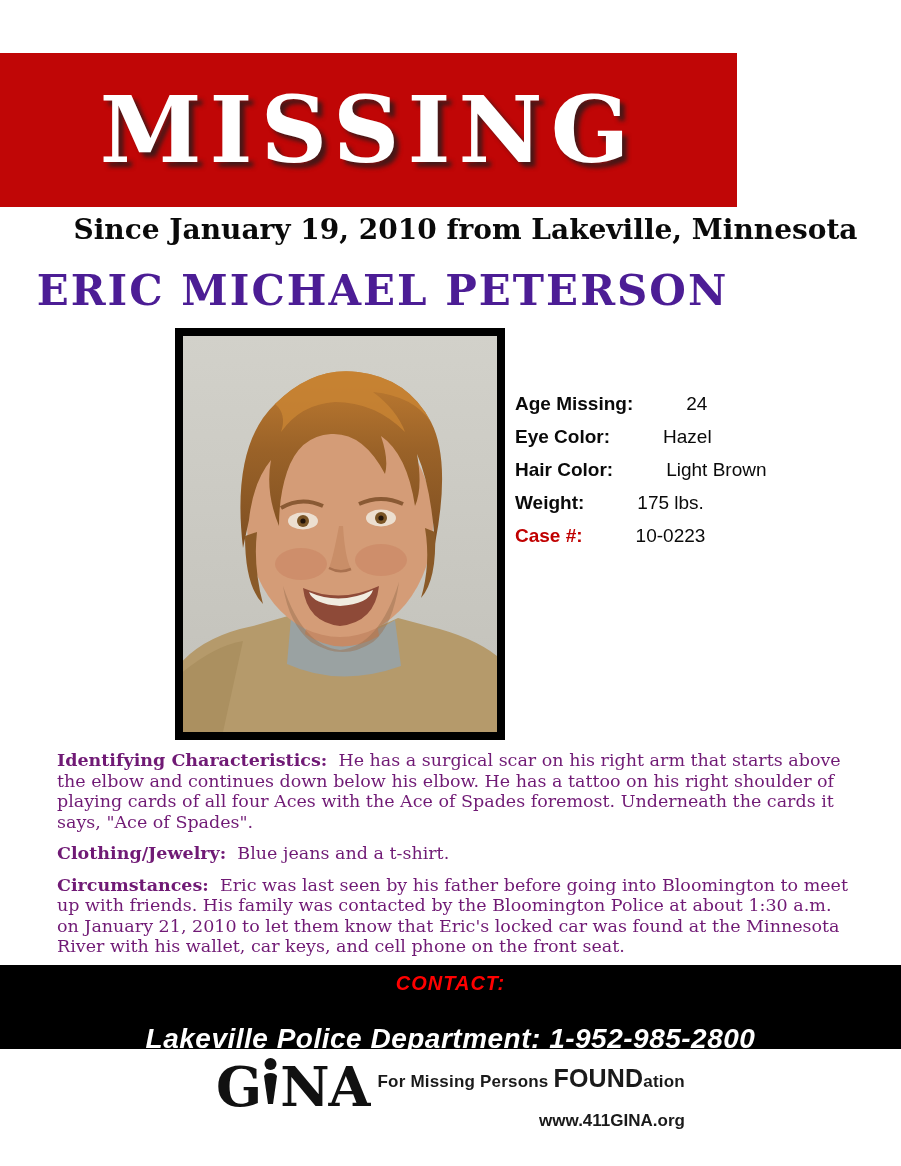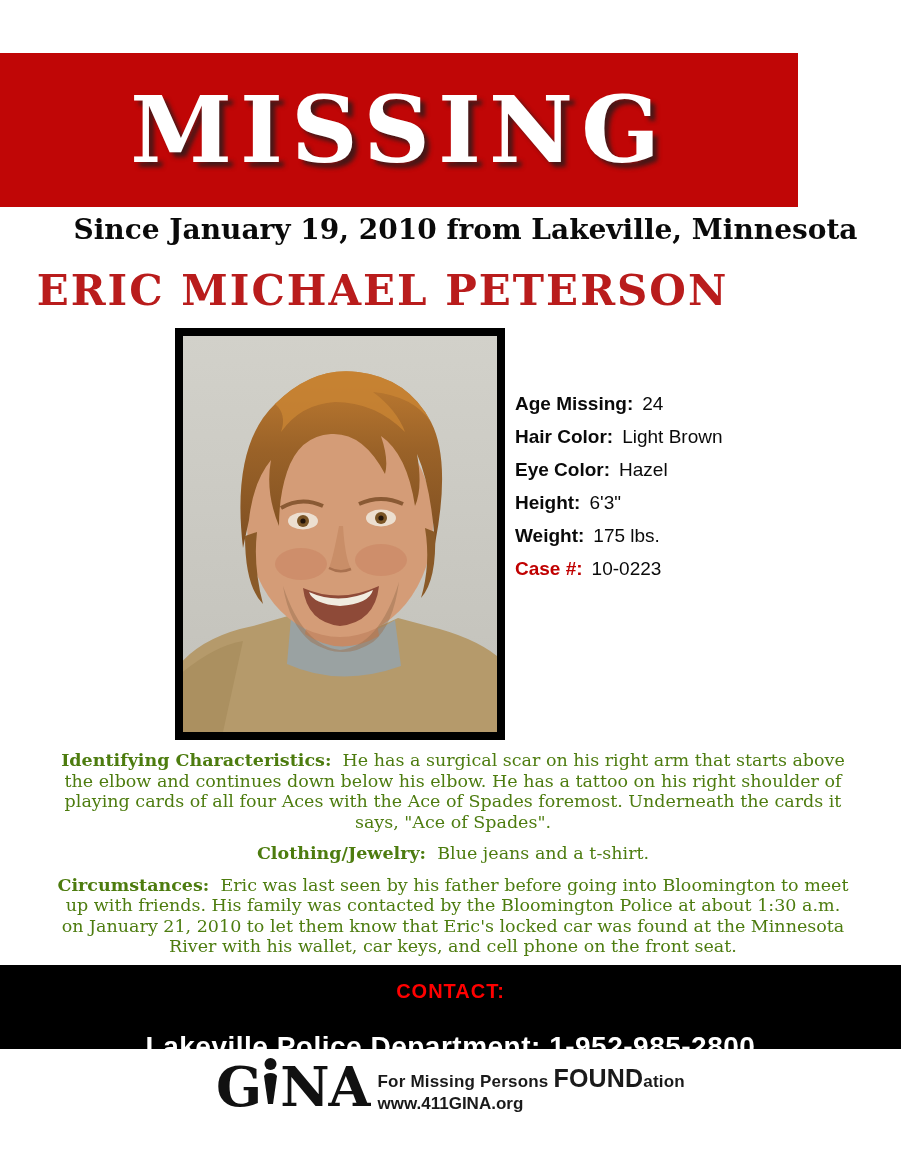--- a/index.html
+++ b/index.html
@@ -4,65 +4,65 @@
 <style>
   * { margin:0; padding:0; box-sizing:border-box; }
   html,body { background:#ffffff; }
   .page {
     position:relative; width:901px; height:1166px; margin:0 auto;
     background:#ffffff; overflow:hidden;
     font-family:"Liberation Sans", sans-serif;
   }
   
   .banner {
-    position:absolute; top:53px; left:0; width:798px; height:154px;
+    position:absolute; top:53px; left:0; width:737px; height:154px;
     background:#c00606; display:flex; align-items:center; justify-content:center;
   }
   .banner-title {
     font-family:"DejaVu Serif", serif; font-weight:bold; font-size:92px;
     color:#ffffff; letter-spacing:8px; line-height:1;
     text-shadow:5px 5px 4px rgba(30,30,30,0.75);
   }
   
   .subtitle {
     position:absolute; top:213px; left:15px; width:901px; text-align:center;
     font-family:"DejaVu Serif", serif; font-weight:bold; font-size:28px; color:#0a0a0a;
   }
   .person-name {
     position:absolute; top:266px; left:0; width:765px; text-align:center;
     font-family:"DejaVu Serif", serif; font-weight:bold; font-size:42px;
-    letter-spacing:2px; color:#b91c1c;
+    letter-spacing:2px; color:#4c1d95;
   }
   
   .photo-frame {
     position:absolute; left:175px; top:328px; width:330px; height:412px;
     border:8px solid #000000; background:#ccccc4;
   }
   .photo-frame svg { display:block; width:100%; height:100%; }
   
   .details { position:absolute; left:515px; top:387px; }
   .detail-row {
     height:33px; display:flex; align-items:center;
-    font-size:19px; color:#0a0a0a; white-space:nowrap;
+    font-size:19px; color:#0a0a0a; white-space:nowrap;gap:44px;
   }
   .detail-label { font-weight:bold; }
   .detail-value { margin-left:9px; }
   .detail-row.case .detail-label { color:#c00000; }
   
   .description {
     position:absolute; left:57px; top:750px; width:792px;
     font-family:"DejaVu Serif", serif; font-size:17.5px; line-height:20.5px;
-    color:#4d7c0f; text-align:center;
+    color:#701a75; text-align:left;
   }
   .description p { margin:0 0 11px 0; }
   .para-label { font-weight:bold; }
   
   .contact-band {
     position:absolute; left:0; top:965px; width:901px; height:84px;
-    background:#000000; text-align:center; padding-top:15px;
+    background:#000000; text-align:center; padding-top:7px;font-style:italic;
   }
   .contact-heading {
     font-weight:bold; font-size:20px; color:#ff0000; letter-spacing:1px;
   }
   .contact-line {
     margin-top:28px; font-weight:bold; font-size:28px; color:#ffffff; letter-spacing:0.5px;
   }
   
   .logo {
     position:absolute; left:0; top:1058px; width:901px;
@@ -70,21 +70,21 @@
   }
   .logo-word {
     font-family:"DejaVu Serif", serif; font-weight:bold; font-size:54px;
     color:#111111; line-height:1; letter-spacing:-1px;
     display:flex; align-items:flex-end;
   }
   .logo-word .person-i { margin:0 1px 2px 1px; }
   .logo-text { margin-left:8px; margin-top:6px; font-weight:bold; color:#1a1a1a; }
   .logo-tagline { font-size:17px; letter-spacing:0.2px; white-space:nowrap; }
   .logo-tagline .emph { font-size:25px; }
-  .logo-url { font-size:17px; text-align:left; margin-top:1px; }
+  .logo-url { font-size:17px; text-align:right; margin-top:18px; }
 </style>
 </head>
 <body>
 
 <div class="page">
 
   <div class="banner">
     <span class="banner-title">MISSING</span>
   </div>
 
@@ -142,30 +142,26 @@
       <path d="M252,196 Q254,244 238,262 Q248,228 242,192 Z" fill="#8a5a28"></path>
     </svg>
   </div>
 
   <div class="details">
     <div class="detail-row">
       <span class="detail-label">Age Missing:</span>
       <span class="detail-value">24</span>
     </div>
     <div class="detail-row">
-      <span class="detail-label">Hair Color:</span>
-      <span class="detail-value">Light Brown</span>
-    </div>
-    <div class="detail-row">
       <span class="detail-label">Eye Color:</span>
       <span class="detail-value">Hazel</span>
     </div>
     <div class="detail-row">
-      <span class="detail-label">Height:</span>
-      <span class="detail-value">6'3"</span>
+      <span class="detail-label">Hair Color:</span>
+      <span class="detail-value">Light Brown</span>
     </div>
     <div class="detail-row">
       <span class="detail-label">Weight:</span>
       <span class="detail-value">175 lbs.</span>
     </div>
     <div class="detail-row case">
       <span class="detail-label">Case #:</span>
       <span class="detail-value">10-0223</span>
     </div>
   </div>

